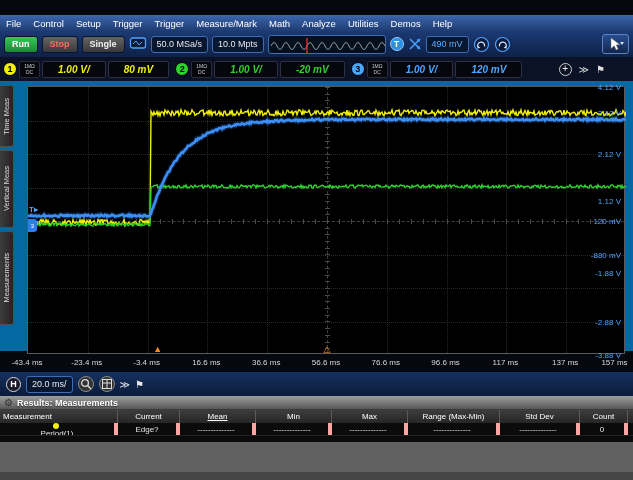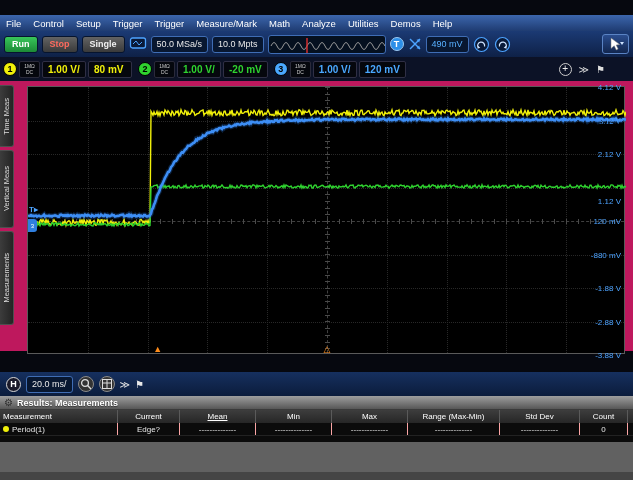--- a/index.html
+++ b/index.html
@@ -48,29 +48,29 @@
   
   #channelbar { position:absolute; left:0; top:57px; width:633px; height:24px; background:#0c1226;
                 display:flex; align-items:center; gap:3px; padding:0 3px; }
   .ch-group { display:flex; align-items:center; gap:2px; margin-right:6px; }
   .ch-num { width:14px; height:14px; border-radius:50%; color:#000; font-size:9px; font-weight:bold;
             display:flex; align-items:center; justify-content:center; border:1px solid #000; }
   .ch-coupling { width:21px; height:17px; background:#05070d; border:1px solid #2a2a3a; border-radius:2px;
                  display:flex; flex-direction:column; align-items:center; justify-content:center; }
   .ch-coupling span { font-size:5px; line-height:6px; color:#c9c9c9; }
   .ch-box { height:17px; min-width:44px; background:#05070d; border:1px solid #2f2f45; border-radius:2px;
-            font-size:10px; font-weight:bold; display:flex; align-items:center; padding:0 5px; white-space:nowrap; }
+            font-size:10px; font-weight:bold; display:flex; align-items:center; padding:0 15px; white-space:nowrap;font-style:italic; }
   .chbar-icons { margin-left:auto; margin-right:25px; display:flex; align-items:center; gap:7px; color:#ddd; }
   .plus-circle { width:13px; height:13px; border:1px solid #ccc; border-radius:50%; color:#eee; font-size:10px;
                  display:flex; align-items:center; justify-content:center; line-height:1; }
   .chev { font-size:10px; color:#ddd; }
   .flag { font-size:10px; color:#ddd; }
 
   
-  #main { position:absolute; left:0; top:81px; width:633px; height:270px; background:#be185d; }
+  #main { position:absolute; left:0; top:81px; width:633px; height:270px; background:#0369a1; }
   #sidebar { position:absolute; left:0; top:4px; width:15px; display:flex; flex-direction:column; gap:3px; }
   .side-tab { width:14px; background:linear-gradient(90deg,#3c3c3c,#242424); border:1px solid #4f4f4f;
               border-left:none; border-radius:0 3px 3px 0; display:flex; align-items:center; justify-content:center; }
   .side-tab span { writing-mode:vertical-rl; transform:rotate(180deg); font-size:7.5px; color:#ddd; white-space:nowrap; }
 
   #plot { position:absolute; left:27px; top:5px; width:598px; height:268px; background:#000; border:1px solid #5a5a5a; }
   #gridlayer { position:absolute; left:0; top:0; width:100%; height:100%; }
   .vline { position:absolute; top:0; bottom:0; border-left:1px dotted #282828; }
   .hline { position:absolute; left:0; right:0; border-top:1px dotted #282828; }
   .vline.center { border-left:1px dashed #404040; }
@@ -101,21 +101,21 @@
   #results { position:absolute; left:0; top:396px; width:633px; height:84px; background:#616161; }
   #results-header { height:14px; background:linear-gradient(#9e9e9e,#575757); display:flex; align-items:center;
                     gap:4px; padding:0 4px; border-bottom:1px solid #3a3a3a; }
   .gear { font-size:10px; color:#2e2e2e; line-height:1; }
   .results-title { font-size:9px; color:#fff; font-weight:bold; text-shadow:0 1px 1px #333; }
   #rt-head { display:flex; height:13px; background:linear-gradient(#3d3d3d,#262626); }
   .rt-cell { font-size:8px; color:#fff; display:flex; align-items:center; justify-content:center;
              border-right:1px solid #5a5a5a; padding:0 3px; overflow:hidden; white-space:nowrap; }
   .rt-cell.first { justify-content:flex-start; }
   #rt-body .rt-row { display:flex; height:13px; background:#0b0b0b; border-bottom:1px solid #222; }
-  #rt-body .rt-cell { color:#e8e8e8; border-right:1px solid #fca5a5; }
+  #rt-body .rt-cell { color:#e8e8e8; border-right:4px solid #fca5a5;flex-direction:column; }
   .swatch { width:6px; height:6px; border-radius:50%; margin-right:3px; flex:0 0 auto; }
   #rt-fill { height:6px; background:#0b0b0b; }
   #bottom-strip { position:absolute; left:0; bottom:0; width:633px; height:8px; background:#454545; }
 </style>
 </head>
 <body>
 
 <div id="app">
 
 
@@ -257,35 +257,48 @@
           <div class="vticks" style="left: 297px;"></div>
         </div>
       <svg id="traces" width="598" height="268">
           <polyline points="0,135.1 1,135.2 2,134.0 3,137.1 4,135.4 5,136.5 6,138.3 7,136.2 8,135.2 9,134.6 10,135.8 11,137.5 12,133.6 13,132.6 14,135.4 15,132.6 16,134.2 17,136.3 18,132.7 19,135.8 20,133.5 21,136.4 22,137.2 23,137.1 24,136.4 25,134.9 26,132.8 27,134.6 28,134.7 29,137.9 30,137.4 31,136.5 32,136.9 33,138.1 34,137.5 35,135.0 36,136.3 37,133.8 38,138.3 39,135.1 40,134.4 41,133.7 42,134.6 43,138.3 44,136.8 45,132.7 46,135.5 47,136.3 48,134.9 49,134.8 50,136.8 51,135.8 52,132.8 53,136.1 54,132.4 55,137.4 56,132.6 57,135.0 58,137.8 59,133.4 60,134.6 61,136.6 62,132.4 63,136.5 64,134.8 65,134.7 66,133.7 67,137.5 68,138.3 69,137.4 70,132.4 71,132.9 72,137.0 73,133.1 74,132.7 75,137.2 76,133.0 77,133.2 78,133.9 79,132.8 80,137.3 81,136.1 82,136.1 83,134.0 84,136.5 85,135.3 86,137.2 87,135.5 88,135.2 89,138.1 90,136.4 91,135.4 92,137.3 93,137.8 94,136.7 95,135.3 96,132.5 97,138.2 98,135.8 99,136.4 100,136.4 101,135.2 102,137.2 103,136.4 104,138.0 105,135.7 106,135.6 107,134.4 108,135.5 109,136.8 110,138.1 111,138.3 112,132.8 113,132.4 114,133.7 115,135.7 116,134.2 117,136.2 118,133.7 119,136.4 120,133.5 121,136.0 122,134.7 123,24.3 124,26.1 125,28.3 126,24.9 127,27.5 128,27.1 129,24.5 130,28.5 131,25.4 132,28.7 133,25.2 134,24.8 135,25.4 136,27.8 137,23.0 138,24.6 139,26.4 140,23.7 141,25.1 142,26.9 143,28.6 144,24.0 145,25.3 146,28.3 147,27.4 148,24.4 149,25.5 150,24.0 151,28.6 152,26.8 153,22.8 154,25.4 155,26.8 156,27.2 157,23.4 158,24.1 159,28.6 160,25.0 161,27.3 162,27.3 163,26.0 164,22.9 165,25.0 166,25.2 167,28.4 168,27.7 169,26.7 170,26.5 171,26.1 172,24.4 173,23.8 174,23.4 175,23.0 176,28.2 177,26.5 178,26.4 179,24.6 180,27.2 181,23.0 182,27.3 183,24.0 184,28.2 185,25.2 186,25.7 187,24.5 188,27.9 189,27.8 190,26.1 191,24.3 192,28.1 193,25.6 194,27.7 195,28.6 196,24.3 197,24.1 198,27.3 199,28.4 200,27.2 201,27.8 202,24.4 203,26.6 204,23.0 205,28.3 206,26.9 207,28.3 208,26.8 209,24.4 210,26.0 211,28.0 212,26.4 213,23.2 214,26.4 215,26.4 216,25.7 217,24.7 218,24.7 219,25.0 220,23.3 221,28.6 222,27.8 223,24.3 224,25.8 225,26.5 226,23.3 227,24.6 228,27.8 229,28.1 230,24.9 231,23.3 232,27.1 233,24.0 234,24.1 235,28.4 236,27.5 237,26.0 238,27.2 239,25.3 240,23.0 241,25.4 242,28.0 243,27.3 244,28.3 245,27.4 246,28.8 247,27.9 248,23.6 249,27.7 250,24.4 251,27.4 252,26.4 253,28.8 254,28.2 255,24.4 256,27.1 257,28.2 258,26.5 259,23.2 260,23.4 261,25.6 262,25.0 263,25.9 264,24.3 265,27.9 266,25.3 267,24.6 268,24.2 269,27.7 270,24.7 271,22.8 272,23.4 273,24.4 274,28.0 275,23.6 276,26.6 277,24.1 278,25.3 279,25.4 280,25.0 281,23.2 282,25.9 283,28.4 284,27.7 285,26.9 286,26.2 287,24.0 288,26.7 289,23.7 290,23.8 291,26.2 292,27.1 293,26.5 294,24.1 295,25.9 296,28.4 297,26.9 298,27.5 299,25.4 300,24.6 301,27.8 302,23.0 303,27.4 304,23.1 305,24.1 306,25.3 307,26.1 308,26.1 309,25.0 310,28.0 311,28.5 312,27.2 313,26.3 314,28.2 315,25.7 316,25.2 317,25.5 318,27.6 319,23.1 320,28.5 321,25.1 322,28.5 323,25.8 324,26.0 325,28.4 326,28.1 327,23.4 328,24.1 329,23.5 330,28.3 331,28.6 332,25.0 333,23.2 334,23.2 335,27.5 336,27.8 337,26.4 338,25.9 339,24.8 340,23.7 341,23.9 342,26.4 343,26.6 344,26.7 345,26.1 346,24.8 347,27.3 348,23.1 349,25.4 350,28.8 351,25.0 352,27.7 353,25.7 354,25.0 355,27.9 356,28.7 357,25.0 358,26.6 359,26.4 360,26.5 361,25.2 362,26.6 363,25.6 364,22.9 365,27.1 366,28.1 367,25.9 368,23.9 369,23.6 370,23.9 371,22.9 372,27.8 373,28.6 374,26.2 375,26.0 376,23.4 377,23.6 378,24.6 379,24.1 380,23.1 381,26.3 382,24.7 383,24.3 384,23.4 385,23.9 386,26.5 387,26.6 388,23.8 389,26.4 390,28.3 391,25.4 392,25.7 393,27.7 394,23.4 395,23.4 396,23.3 397,26.2 398,24.3 399,26.8 400,26.9 401,26.8 402,26.2 403,26.2 404,23.7 405,26.0 406,25.5 407,28.8 408,26.6 409,25.2 410,23.2 411,25.9 412,24.7 413,26.9 414,23.8 415,24.3 416,25.5 417,26.0 418,23.5 419,23.1 420,24.4 421,24.5 422,23.8 423,27.3 424,26.3 425,24.6 426,25.5 427,25.8 428,28.6 429,27.8 430,23.9 431,27.2 432,25.3 433,25.5 434,25.0 435,23.4 436,23.1 437,26.7 438,26.6 439,28.5 440,24.7 441,23.2 442,27.6 443,25.7 444,27.8 445,25.9 446,26.2 447,23.3 448,27.5 449,25.9 450,23.5 451,22.9 452,24.7 453,24.2 454,26.7 455,28.5 456,23.9 457,27.7 458,26.0 459,23.6 460,27.9 461,25.0 462,24.6 463,27.6 464,23.2 465,25.5 466,25.6 467,24.5 468,23.2 469,27.7 470,24.8 471,24.3 472,22.9 473,25.3 474,26.6 475,25.2 476,27.0 477,26.8 478,26.9 479,27.6 480,24.5 481,27.6 482,28.7 483,24.2 484,25.8 485,22.9 486,25.6 487,27.6 488,24.9 489,28.5 490,28.4 491,24.9 492,25.9 493,22.9 494,26.8 495,28.1 496,25.9 497,23.6 498,26.0 499,28.3 500,22.8 501,27.2 502,25.3 503,25.5 504,25.9 505,26.8 506,24.0 507,28.3 508,27.3 509,27.2 510,26.0 511,24.5 512,28.1 513,25.8 514,24.9 515,27.4 516,27.7 517,23.6 518,27.5 519,26.0 520,24.4 521,23.6 522,26.2 523,23.4 524,23.8 525,26.3 526,28.4 527,27.6 528,25.5 529,24.6 530,25.1 531,24.1 532,23.6 533,24.7 534,27.8 535,27.3 536,23.1 537,27.3 538,26.7 539,24.1 540,25.6 541,25.7 542,28.3 543,26.3 544,25.9 545,25.9 546,25.1 547,26.1 548,28.2 549,28.3 550,25.4 551,27.2 552,24.5 553,23.4 554,24.2 555,26.8 556,24.0 557,27.8 558,28.6 559,23.2 560,25.7 561,26.2 562,25.5 563,23.8 564,28.2 565,28.0 566,27.5 567,25.6 568,25.5 569,26.3 570,27.3 571,26.7 572,27.2 573,27.2 574,25.4 575,24.7 576,28.7 577,28.0 578,26.8 579,25.4 580,27.7 581,26.6 582,28.8 583,27.5 584,27.1 585,25.3 586,27.0 587,25.7 588,22.9 589,25.8 590,27.7 591,27.2 592,27.2 593,26.6 594,26.7 595,23.6 596,25.3 597,28.4 598,24.8" fill="none" stroke="#f0f00a" stroke-width="1.4"></polyline>
           <polyline points="0,137.5 1,137.9 2,137.1 3,137.0 4,138.1 5,137.6 6,136.0 7,137.8 8,135.7 9,138.5 10,135.8 11,137.1 12,138.7 13,136.2 14,136.9 15,138.0 16,135.7 17,138.0 18,137.0 19,137.0 20,136.4 21,138.6 22,139.0 23,138.5 24,135.7 25,136.0 26,138.3 27,136.1 28,135.9 29,138.4 30,136.0 31,136.2 32,136.6 33,135.9 34,138.4 35,137.8 36,137.8 37,136.6 38,138.0 39,137.4 40,138.4 41,137.5 42,137.3 43,138.9 44,137.9 45,137.4 46,138.4 47,138.7 48,138.1 49,137.3 50,135.8 51,138.9 52,137.6 53,137.9 54,137.9 55,137.3 56,138.4 57,137.9 58,138.8 59,137.5 60,137.5 61,136.8 62,137.5 63,138.2 64,138.9 65,139.0 66,135.9 67,135.7 68,136.5 69,137.5 70,136.7 71,137.8 72,136.4 73,138.0 74,136.3 75,137.7 76,137.0 77,136.5 78,137.5 79,138.7 80,136.9 81,138.3 82,138.1 83,136.6 84,138.8 85,137.1 86,139.0 87,137.0 88,136.8 89,137.1 90,138.5 91,135.8 92,136.7 93,137.7 94,136.2 95,137.0 96,137.9 97,138.9 98,136.4 99,137.1 100,138.7 101,138.2 102,136.6 103,137.2 104,136.3 105,138.9 106,137.9 107,135.7 108,137.2 109,137.9 110,138.1 111,136.0 112,136.4 113,138.9 114,136.9 115,138.2 116,138.2 117,137.5 118,135.8 119,136.9 120,137.0 121,138.8 122,138.4 123,100.0 124,99.9 125,99.6 126,98.7 127,98.4 128,98.2 129,97.9 130,100.8 131,99.9 132,99.8 133,98.8 134,100.3 135,97.9 136,100.3 137,98.5 138,100.8 139,99.2 140,99.5 141,98.8 142,100.7 143,100.6 144,99.7 145,98.7 146,100.8 147,99.4 148,100.5 149,101.1 150,98.7 151,98.5 152,100.3 153,100.9 154,100.3 155,100.6 156,98.7 157,99.9 158,98.0 159,100.9 160,100.1 161,100.9 162,100.0 163,98.7 164,99.6 165,100.7 166,99.8 167,98.1 168,99.8 169,99.8 170,99.5 171,98.9 172,98.9 173,99.0 174,98.1 175,101.0 176,100.6 177,98.7 178,99.5 179,99.9 180,98.1 181,98.9 182,100.6 183,100.8 184,99.0 185,98.1 186,100.2 187,98.5 188,98.5 189,101.0 190,100.4 191,99.6 192,100.3 193,99.2 194,97.9 195,99.3 196,100.7 197,100.4 198,100.9 199,100.4 200,101.2 201,100.6 202,98.3 203,100.6 204,98.7 205,100.4 206,99.9 207,101.1 208,100.9 209,98.7 210,100.2 211,100.9 212,99.9 213,98.0 214,98.2 215,99.4 216,99.0 217,99.6 218,98.7 219,100.6 220,99.2 221,98.9 222,98.6 223,100.5 224,98.9 225,97.8 226,98.1 227,98.7 228,100.7 229,98.3 230,99.9 231,98.6 232,99.2 233,99.3 234,99.1 235,98.1 236,99.6 237,101.0 238,100.6 239,100.1 240,99.7 241,98.5 242,100.0 243,98.3 244,98.4 245,99.7 246,100.2 247,99.9 248,98.6 249,99.5 250,100.9 251,100.1 252,100.4 253,99.3 254,98.8 255,100.6 256,97.9 257,100.4 258,98.0 259,98.6 260,99.2 261,99.7 262,99.7 263,99.0 264,100.7 265,101.0 266,100.3 267,99.8 268,100.8 269,99.5 270,99.1 271,99.3 272,100.5 273,98.0 274,101.0 275,99.1 276,101.0 277,99.5 278,99.6 279,100.9 280,100.8 281,98.2 282,98.6 283,98.2 284,100.9 285,101.1 286,99.0 287,98.0 288,98.1 289,100.4 290,100.6 291,99.8 292,99.5 293,99.0 294,98.3 295,98.5 296,99.8 297,99.9 298,100.0 299,99.7 300,99.0 301,100.3 302,98.0 303,99.3 304,101.1 305,99.1 306,100.5 307,99.5 308,99.1 309,100.6 310,101.1 311,99.0 312,99.9 313,99.8 314,99.9 315,99.2 316,99.9 317,99.4 318,97.9 319,100.2 320,100.8 321,99.6 322,98.4 323,98.3 324,98.4 325,97.9 326,100.6 327,101.1 328,99.7 329,99.6 330,98.2 331,98.3 332,98.8 333,98.5 334,98.0 335,99.8 336,98.9 337,98.7 338,98.2 339,98.5 340,99.9 341,99.9 342,98.4 343,99.8 344,100.9 345,99.3 346,99.4 347,100.5 348,98.2 349,98.2 350,98.1 351,99.7 352,98.7 353,100.1 354,100.1 355,100.0 356,99.7 357,99.7 358,98.3 359,99.6 360,99.4 361,101.2 362,99.9 363,99.1 364,98.1 365,99.5 366,98.9 367,100.1 368,98.4 369,98.6 370,99.3 371,99.6 372,98.2 373,98.0 374,98.7 375,98.8 376,98.4 377,100.3 378,99.8 379,98.8 380,99.3 381,99.5 382,101.1 383,100.6 384,98.5 385,100.3 386,99.2 387,99.3 388,99.1 389,98.2 390,98.0 391,100.0 392,99.9 393,101.0 394,98.9 395,98.1 396,100.5 397,99.4 398,100.6 399,99.5 400,99.7 401,98.1 402,100.4 403,99.5 404,98.2 405,97.9 406,98.9 407,98.6 408,100.0 409,101.0 410,98.5 411,100.6 412,99.6 413,98.3 414,100.7 415,99.0 416,98.9 417,100.5 418,98.0 419,99.3 420,99.4 421,98.8 422,98.0 423,100.5 424,98.9 425,98.7 426,97.9 427,99.2 428,99.9 429,99.2 430,100.2 431,100.1 432,100.1 433,100.5 434,98.8 435,100.5 436,101.1 437,98.6 438,99.5 439,97.9 440,99.4 441,100.5 442,99.0 443,101.0 444,100.9 445,99.0 446,99.5 447,97.9 448,100.1 449,100.8 450,99.5 451,98.3 452,99.6 453,100.9 454,97.8 455,100.3 456,99.2 457,99.3 458,99.6 459,100.1 460,98.5 461,100.9 462,100.3 463,100.3 464,99.6 465,98.8 466,100.8 467,99.5 468,99.0 469,100.4 470,100.5 471,98.3 472,100.5 473,99.6 474,98.7 475,98.3 476,99.7 477,98.2 478,98.4 479,99.8 480,101.0 481,100.5 482,99.4 483,98.8 484,99.1 485,98.6 486,98.3 487,98.9 488,100.6 489,100.3 490,98.0 491,100.3 492,100.0 493,98.6 494,99.4 495,99.4 496,100.9 497,99.7 498,99.5 499,99.5 500,99.1 501,99.7 502,100.8 503,100.9 504,99.2 505,100.3 506,98.8 507,98.2 508,98.6 509,100.0 510,98.5 511,100.6 512,101.1 513,98.1 514,99.4 515,99.7 516,99.3 517,98.4 518,100.8 519,100.7 520,100.5 521,99.4 522,99.3 523,99.8 524,100.3 525,100.0 526,100.3 527,100.3 528,99.3 529,98.9 530,101.1 531,100.7 532,100.0 533,99.3 534,100.6 535,100.0 536,101.1 537,100.4 538,100.2 539,99.2 540,100.2 541,99.5 542,97.9 543,99.5 544,100.5 545,100.3 546,100.3 547,100.0 548,100.0 549,98.3 550,99.2 551,100.9 552,99.0 553,98.3 554,99.5 555,99.8 556,100.1 557,98.2 558,100.0 559,99.5 560,100.7 561,101.0 562,98.2 563,98.2 564,100.2 565,100.8 566,100.1 567,99.5 568,99.0 569,101.1 570,97.9 571,100.0 572,99.3 573,100.6 574,100.5 575,99.1 576,98.7 577,100.6 578,100.4 579,99.3 580,99.2 581,101.0 582,100.1 583,97.9 584,97.9 585,98.3 586,99.8 587,100.1 588,99.7 589,100.8 590,98.4 591,99.1 592,98.3 593,100.9 594,98.2 595,101.0 596,99.9 597,99.3 598,100.4" fill="none" stroke="#2fd32f" stroke-width="1.4"></polyline>
           <polyline points="0,129.3 1,128.9 2,128.9 3,128.2 4,129.0 5,128.6 6,129.3 7,128.7 8,128.6 9,129.6 10,129.0 11,128.7 12,129.3 13,129.5 14,129.1 15,128.6 16,127.7 17,129.6 18,128.8 19,129.0 20,129.0 21,128.6 22,129.3 23,129.0 24,129.5 25,128.8 26,128.7 27,128.3 28,128.7 29,129.1 30,129.6 31,129.6 32,127.8 33,127.6 34,128.1 35,128.7 36,128.3 37,128.9 38,128.1 39,129.0 40,128.0 41,128.9 42,128.4 43,128.2 44,128.7 45,129.5 46,128.4 47,129.2 48,129.1 49,128.2 50,129.5 51,128.5 52,129.6 53,128.5 54,128.3 55,128.5 56,129.3 57,127.7 58,128.2 59,128.8 60,127.9 61,128.4 62,129.0 63,129.6 64,128.0 65,128.5 66,129.5 67,129.2 68,128.2 69,128.6 70,128.0 71,129.6 72,129.0 73,127.7 74,128.5 75,129.0 76,129.1 77,127.8 78,128.1 79,129.6 80,128.4 81,129.1 82,129.1 83,128.7 84,127.7 85,128.4 86,128.4 87,129.5 88,129.3 89,129.0 90,128.9 91,128.7 92,128.2 93,128.0 94,127.8 95,127.7 96,129.4 97,128.9 98,128.8 99,128.2 100,129.1 101,127.7 102,129.1 103,128.0 104,129.5 105,128.5 106,128.6 107,128.2 108,129.4 109,129.3 110,128.7 111,128.2 112,129.4 113,128.6 114,129.3 115,129.6 116,128.1 117,128.1 118,129.1 119,129.5 120,129.1 121,129.3 122,128.2 123,126.7 124,122.4 125,121.2 126,117.8 127,115.5 128,112.3 129,108.8 130,106.9 131,105.1 132,102.2 133,98.8 134,97.7 135,95.5 136,93.3 137,90.9 138,89.0 139,87.2 140,84.9 141,84.8 142,82.9 143,80.1 144,79.0 145,77.7 146,75.2 147,74.2 148,73.9 149,72.6 150,70.2 151,68.5 152,68.5 153,66.3 154,65.2 155,65.6 156,64.2 157,62.7 158,62.1 159,60.5 160,58.8 161,58.7 162,58.7 163,57.6 164,57.2 165,56.1 166,55.8 167,54.7 168,52.6 169,53.3 170,51.5 171,51.9 172,50.9 173,51.1 174,50.4 175,48.5 176,48.9 177,48.7 178,47.7 179,46.0 180,45.7 181,45.9 182,45.3 183,45.2 184,44.2 185,45.0 186,43.7 187,43.2 188,42.6 189,43.4 190,42.1 191,41.2 192,41.0 193,41.1 194,42.0 195,40.2 196,40.9 197,39.8 198,40.0 199,39.8 200,39.4 201,38.6 202,39.2 203,39.8 204,39.4 205,38.9 206,38.5 207,37.6 208,38.3 209,37.1 210,37.0 211,37.6 212,37.7 213,37.3 214,36.4 215,36.9 216,37.5 217,36.9 218,37.0 219,36.1 220,35.8 221,36.7 222,35.0 223,36.3 224,34.8 225,35.0 226,35.3 227,35.5 228,35.4 229,34.9 230,35.8 231,35.9 232,35.4 233,35.0 234,35.6 235,34.7 236,34.4 237,34.5 238,35.1 239,33.5 240,35.3 241,34.1 242,35.1 243,34.2 244,34.2 245,34.9 246,34.8 247,33.2 248,33.4 249,33.1 250,34.7 251,34.7 252,33.5 253,32.8 254,32.8 255,34.2 256,34.3 257,33.8 258,33.6 259,33.2 260,32.8 261,32.8 262,33.6 263,33.6 264,33.7 265,33.4 266,33.0 267,33.7 268,32.3 269,33.1 270,34.2 271,32.9 272,33.8 273,33.1 274,32.8 275,33.8 276,34.0 277,32.8 278,33.3 279,33.2 280,33.2 281,32.8 282,33.2 283,32.9 284,31.9 285,33.3 286,33.7 287,32.9 288,32.2 289,32.1 290,32.2 291,31.9 292,33.5 293,33.8 294,32.9 295,32.9 296,32.0 297,32.0 298,32.4 299,32.2 300,31.8 301,32.9 302,32.4 303,32.2 304,31.9 305,32.1 306,32.9 307,33.0 308,32.0 309,32.9 310,33.5 311,32.5 312,32.6 313,33.3 314,31.8 315,31.9 316,31.8 317,32.8 318,32.1 319,33.0 320,33.0 321,32.9 322,32.8 323,32.7 324,31.9 325,32.7 326,32.5 327,33.6 328,32.8 329,32.4 330,31.7 331,32.6 332,32.2 333,33.0 334,31.9 335,32.1 336,32.5 337,32.6 338,31.8 339,31.6 340,32.1 341,32.1 342,31.9 343,33.1 344,32.7 345,32.1 346,32.4 347,32.5 348,33.5 349,33.2 350,31.9 351,33.0 352,32.4 353,32.4 354,32.3 355,31.7 356,31.6 357,32.8 358,32.8 359,33.4 360,32.2 361,31.7 362,33.1 363,32.5 364,33.2 365,32.6 366,32.7 367,31.7 368,33.1 369,32.6 370,31.7 371,31.5 372,32.2 373,32.0 374,32.8 375,33.4 376,31.9 377,33.2 378,32.6 379,31.8 380,33.2 381,32.2 382,32.1 383,33.1 384,31.6 385,32.4 386,32.4 387,32.1 388,31.6 389,33.1 390,32.2 391,32.0 392,31.6 393,32.4 394,32.8 395,32.3 396,32.9 397,32.8 398,32.9 399,33.1 400,32.1 401,33.1 402,33.5 403,32.0 404,32.5 405,31.5 406,32.4 407,33.1 408,32.2 409,33.4 410,33.4 411,32.2 412,32.5 413,31.5 414,32.8 415,33.3 416,32.5 417,31.8 418,32.6 419,33.3 420,31.5 421,33.0 422,32.3 423,32.4 424,32.5 425,32.8 426,31.9 427,33.3 428,33.0 429,33.0 430,32.6 431,32.1 432,33.3 433,32.5 434,32.2 435,33.0 436,33.1 437,31.8 438,33.1 439,32.6 440,32.0 441,31.8 442,32.6 443,31.7 444,31.8 445,32.7 446,33.4 447,33.1 448,32.4 449,32.1 450,32.3 451,31.9 452,31.8 453,32.1 454,33.2 455,33.0 456,31.6 457,33.0 458,32.8 459,31.9 460,32.4 461,32.5 462,33.3 463,32.6 464,32.5 465,32.5 466,32.3 467,32.6 468,33.3 469,33.3 470,32.3 471,33.0 472,32.1 473,31.7 474,32.0 475,32.8 476,31.9 477,33.1 478,33.4 479,31.6 480,32.5 481,32.6 482,32.4 483,31.8 484,33.3 485,33.2 486,33.1 487,32.4 488,32.4 489,32.7 490,33.0 491,32.8 492,33.0 493,33.0 494,32.4 495,32.1 496,33.5 497,33.2 498,32.8 499,32.4 500,33.1 501,32.8 502,33.5 503,33.1 504,32.9 505,32.3 506,32.9 507,32.5 508,31.5 509,32.5 510,33.1 511,33.0 512,33.0 513,32.8 514,32.8 515,31.8 516,32.3 517,33.4 518,32.2 519,31.8 520,32.5 521,32.7 522,32.8 523,31.7 524,32.8 525,32.5 526,33.2 527,33.4 528,31.7 529,31.7 530,32.9 531,33.3 532,32.9 533,32.5 534,32.2 535,33.4 536,31.6 537,32.8 538,32.3 539,33.2 540,33.1 541,32.2 542,32.0 543,33.1 544,33.0 545,32.4 546,32.3 547,33.4 548,32.9 549,31.5 550,31.6 551,31.8 552,32.7 553,32.9 554,32.6 555,33.3 556,31.8 557,32.3 558,31.8 559,33.3 560,31.7 561,33.4 562,32.7 563,32.4 564,33.1 565,31.7 566,32.7 567,32.8 568,33.3 569,31.6 570,33.3 571,31.8 572,33.0 573,31.6 574,31.5 575,32.4 576,33.2 577,33.1 578,32.2 579,32.3 580,33.3 581,32.9 582,33.3 583,32.4 584,31.9 585,33.2 586,31.9 587,33.0 588,31.6 589,33.2 590,33.2 591,33.5 592,33.1 593,33.5 594,33.0 595,32.3 596,32.2 597,32.5 598,31.7" fill="none" stroke="#1f5fb0" stroke-width="5" stroke-opacity="0.35"></polyline>
           <polyline points="0,129.3 1,128.9 2,128.9 3,128.2 4,129.0 5,128.6 6,129.3 7,128.7 8,128.6 9,129.6 10,129.0 11,128.7 12,129.3 13,129.5 14,129.1 15,128.6 16,127.7 17,129.6 18,128.8 19,129.0 20,129.0 21,128.6 22,129.3 23,129.0 24,129.5 25,128.8 26,128.7 27,128.3 28,128.7 29,129.1 30,129.6 31,129.6 32,127.8 33,127.6 34,128.1 35,128.7 36,128.3 37,128.9 38,128.1 39,129.0 40,128.0 41,128.9 42,128.4 43,128.2 44,128.7 45,129.5 46,128.4 47,129.2 48,129.1 49,128.2 50,129.5 51,128.5 52,129.6 53,128.5 54,128.3 55,128.5 56,129.3 57,127.7 58,128.2 59,128.8 60,127.9 61,128.4 62,129.0 63,129.6 64,128.0 65,128.5 66,129.5 67,129.2 68,128.2 69,128.6 70,128.0 71,129.6 72,129.0 73,127.7 74,128.5 75,129.0 76,129.1 77,127.8 78,128.1 79,129.6 80,128.4 81,129.1 82,129.1 83,128.7 84,127.7 85,128.4 86,128.4 87,129.5 88,129.3 89,129.0 90,128.9 91,128.7 92,128.2 93,128.0 94,127.8 95,127.7 96,129.4 97,128.9 98,128.8 99,128.2 100,129.1 101,127.7 102,129.1 103,128.0 104,129.5 105,128.5 106,128.6 107,128.2 108,129.4 109,129.3 110,128.7 111,128.2 112,129.4 113,128.6 114,129.3 115,129.6 116,128.1 117,128.1 118,129.1 119,129.5 120,129.1 121,129.3 122,128.2 123,126.7 124,122.4 125,121.2 126,117.8 127,115.5 128,112.3 129,108.8 130,106.9 131,105.1 132,102.2 133,98.8 134,97.7 135,95.5 136,93.3 137,90.9 138,89.0 139,87.2 140,84.9 141,84.8 142,82.9 143,80.1 144,79.0 145,77.7 146,75.2 147,74.2 148,73.9 149,72.6 150,70.2 151,68.5 152,68.5 153,66.3 154,65.2 155,65.6 156,64.2 157,62.7 158,62.1 159,60.5 160,58.8 161,58.7 162,58.7 163,57.6 164,57.2 165,56.1 166,55.8 167,54.7 168,52.6 169,53.3 170,51.5 171,51.9 172,50.9 173,51.1 174,50.4 175,48.5 176,48.9 177,48.7 178,47.7 179,46.0 180,45.7 181,45.9 182,45.3 183,45.2 184,44.2 185,45.0 186,43.7 187,43.2 188,42.6 189,43.4 190,42.1 191,41.2 192,41.0 193,41.1 194,42.0 195,40.2 196,40.9 197,39.8 198,40.0 199,39.8 200,39.4 201,38.6 202,39.2 203,39.8 204,39.4 205,38.9 206,38.5 207,37.6 208,38.3 209,37.1 210,37.0 211,37.6 212,37.7 213,37.3 214,36.4 215,36.9 216,37.5 217,36.9 218,37.0 219,36.1 220,35.8 221,36.7 222,35.0 223,36.3 224,34.8 225,35.0 226,35.3 227,35.5 228,35.4 229,34.9 230,35.8 231,35.9 232,35.4 233,35.0 234,35.6 235,34.7 236,34.4 237,34.5 238,35.1 239,33.5 240,35.3 241,34.1 242,35.1 243,34.2 244,34.2 245,34.9 246,34.8 247,33.2 248,33.4 249,33.1 250,34.7 251,34.7 252,33.5 253,32.8 254,32.8 255,34.2 256,34.3 257,33.8 258,33.6 259,33.2 260,32.8 261,32.8 262,33.6 263,33.6 264,33.7 265,33.4 266,33.0 267,33.7 268,32.3 269,33.1 270,34.2 271,32.9 272,33.8 273,33.1 274,32.8 275,33.8 276,34.0 277,32.8 278,33.3 279,33.2 280,33.2 281,32.8 282,33.2 283,32.9 284,31.9 285,33.3 286,33.7 287,32.9 288,32.2 289,32.1 290,32.2 291,31.9 292,33.5 293,33.8 294,32.9 295,32.9 296,32.0 297,32.0 298,32.4 299,32.2 300,31.8 301,32.9 302,32.4 303,32.2 304,31.9 305,32.1 306,32.9 307,33.0 308,32.0 309,32.9 310,33.5 311,32.5 312,32.6 313,33.3 314,31.8 315,31.9 316,31.8 317,32.8 318,32.1 319,33.0 320,33.0 321,32.9 322,32.8 323,32.7 324,31.9 325,32.7 326,32.5 327,33.6 328,32.8 329,32.4 330,31.7 331,32.6 332,32.2 333,33.0 334,31.9 335,32.1 336,32.5 337,32.6 338,31.8 339,31.6 340,32.1 341,32.1 342,31.9 343,33.1 344,32.7 345,32.1 346,32.4 347,32.5 348,33.5 349,33.2 350,31.9 351,33.0 352,32.4 353,32.4 354,32.3 355,31.7 356,31.6 357,32.8 358,32.8 359,33.4 360,32.2 361,31.7 362,33.1 363,32.5 364,33.2 365,32.6 366,32.7 367,31.7 368,33.1 369,32.6 370,31.7 371,31.5 372,32.2 373,32.0 374,32.8 375,33.4 376,31.9 377,33.2 378,32.6 379,31.8 380,33.2 381,32.2 382,32.1 383,33.1 384,31.6 385,32.4 386,32.4 387,32.1 388,31.6 389,33.1 390,32.2 391,32.0 392,31.6 393,32.4 394,32.8 395,32.3 396,32.9 397,32.8 398,32.9 399,33.1 400,32.1 401,33.1 402,33.5 403,32.0 404,32.5 405,31.5 406,32.4 407,33.1 408,32.2 409,33.4 410,33.4 411,32.2 412,32.5 413,31.5 414,32.8 415,33.3 416,32.5 417,31.8 418,32.6 419,33.3 420,31.5 421,33.0 422,32.3 423,32.4 424,32.5 425,32.8 426,31.9 427,33.3 428,33.0 429,33.0 430,32.6 431,32.1 432,33.3 433,32.5 434,32.2 435,33.0 436,33.1 437,31.8 438,33.1 439,32.6 440,32.0 441,31.8 442,32.6 443,31.7 444,31.8 445,32.7 446,33.4 447,33.1 448,32.4 449,32.1 450,32.3 451,31.9 452,31.8 453,32.1 454,33.2 455,33.0 456,31.6 457,33.0 458,32.8 459,31.9 460,32.4 461,32.5 462,33.3 463,32.6 464,32.5 465,32.5 466,32.3 467,32.6 468,33.3 469,33.3 470,32.3 471,33.0 472,32.1 473,31.7 474,32.0 475,32.8 476,31.9 477,33.1 478,33.4 479,31.6 480,32.5 481,32.6 482,32.4 483,31.8 484,33.3 485,33.2 486,33.1 487,32.4 488,32.4 489,32.7 490,33.0 491,32.8 492,33.0 493,33.0 494,32.4 495,32.1 496,33.5 497,33.2 498,32.8 499,32.4 500,33.1 501,32.8 502,33.5 503,33.1 504,32.9 505,32.3 506,32.9 507,32.5 508,31.5 509,32.5 510,33.1 511,33.0 512,33.0 513,32.8 514,32.8 515,31.8 516,32.3 517,33.4 518,32.2 519,31.8 520,32.5 521,32.7 522,32.8 523,31.7 524,32.8 525,32.5 526,33.2 527,33.4 528,31.7 529,31.7 530,32.9 531,33.3 532,32.9 533,32.5 534,32.2 535,33.4 536,31.6 537,32.8 538,32.3 539,33.2 540,33.1 541,32.2 542,32.0 543,33.1 544,33.0 545,32.4 546,32.3 547,33.4 548,32.9 549,31.5 550,31.6 551,31.8 552,32.7 553,32.9 554,32.6 555,33.3 556,31.8 557,32.3 558,31.8 559,33.3 560,31.7 561,33.4 562,32.7 563,32.4 564,33.1 565,31.7 566,32.7 567,32.8 568,33.3 569,31.6 570,33.3 571,31.8 572,33.0 573,31.6 574,31.5 575,32.4 576,33.2 577,33.1 578,32.2 579,32.3 580,33.3 581,32.9 582,33.3 583,32.4 584,31.9 585,33.2 586,31.9 587,33.0 588,31.6 589,33.2 590,33.2 591,33.5 592,33.1 593,33.5 594,33.0 595,32.3 596,32.2 597,32.5 598,31.7" fill="none" stroke="#3d8ef5" stroke-width="2.6"></polyline>
         </svg>
       <div id="vlabels">
           <div class="vlabel" style="top: 0px;">4.12 V</div>
-          <div class="vlabel" style="top: 34px; font-family: Liberation Serif, serif;">3.12 V</div>
+          <div class="vlabel" style="top: 26px;">3.12 V</div>
           <div class="vlabel" style="top: 67px;">2.12 V</div>
           <div class="vlabel" style="top: 114px;">1.12 V</div>
           <div class="vlabel" style="top: 134px;">120 mV</div>
           <div class="vlabel" style="top: 167.5px;">-880 mV</div>
-          <div class="vlabel" style="top: 201px;">-1.88 V</div>
+          <div class="vlabel" style="top: 186px;">-1.88 V</div>
           <div class="vlabel" style="top: 234.5px;">-2.88 V</div>
           <div class="vlabel" style="top: 268px;">-3.88 V</div>
         </div>
       <span class="trig-marker" id="trig-marker" style="top: 121.605px;">T▸</span>
       <div class="ch3-tag" id="ch3-tag" style="top: 132px;">3</div>
       <span class="tri" id="tri-trig" style="left: 129.766px;">▲</span>
       <span class="tri" id="tri-delay" style="left: 299.03px;">△</span>
     </div>
 
+    <div id="timelabels">
+        <span class="tlabel" style="left: 0px;">-43.4 ms</span>
+        <span class="tlabel" style="left: 59.8px;">-23.4 ms</span>
+        <span class="tlabel" style="left: 119.6px;">-3.4 ms</span>
+        <span class="tlabel" style="left: 179.4px;">16.6 ms</span>
+        <span class="tlabel" style="left: 239.2px;">36.6 ms</span>
+        <span class="tlabel" style="left: 299px;">56.6 ms</span>
+        <span class="tlabel" style="left: 358.8px;">76.6 ms</span>
+        <span class="tlabel" style="left: 418.6px;">96.6 ms</span>
+        <span class="tlabel" style="left: 478.4px;">117 ms</span>
+        <span class="tlabel" style="left: 538.2px;">137 ms</span>
+        <span class="tlabel" style="left: 598px; transform: translateX(-90%);">157 ms</span>
+      </div>
   </div>
 
   <div id="hbar">
     <div class="h-circle">H</div>
     <div class="tb-box">20.0 ms/</div>
     <div class="hbar-iconbtn">
       <svg width="12" height="12">
         <circle cx="5" cy="5" r="3.4" fill="none" stroke="#ddd" stroke-width="1.3"></circle>
         <line x1="7.6" y1="7.6" x2="11" y2="11" stroke="#ddd" stroke-width="1.4"></line>
       </svg>

